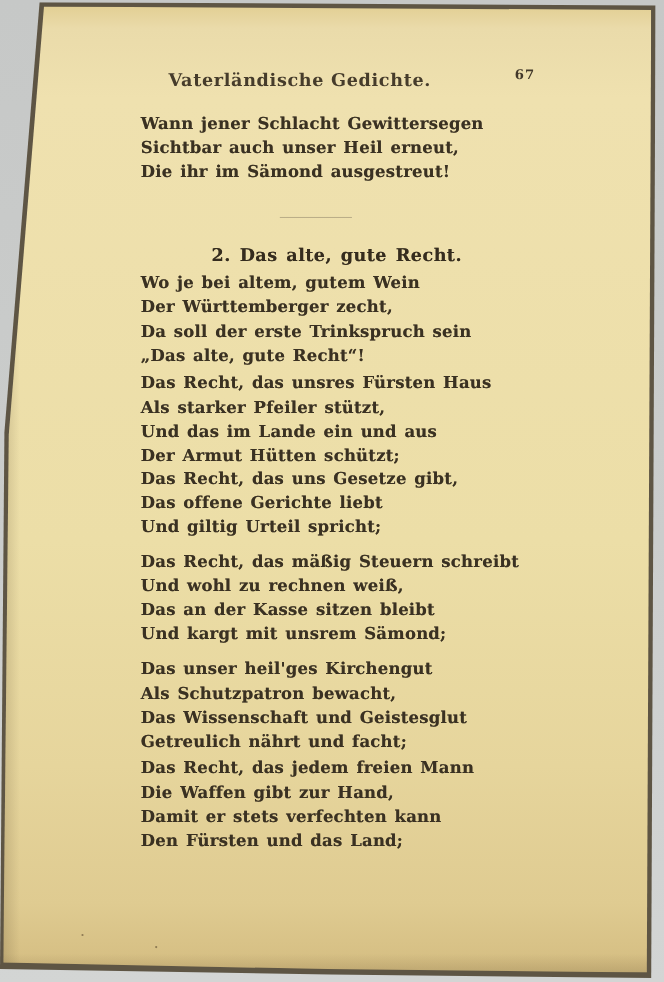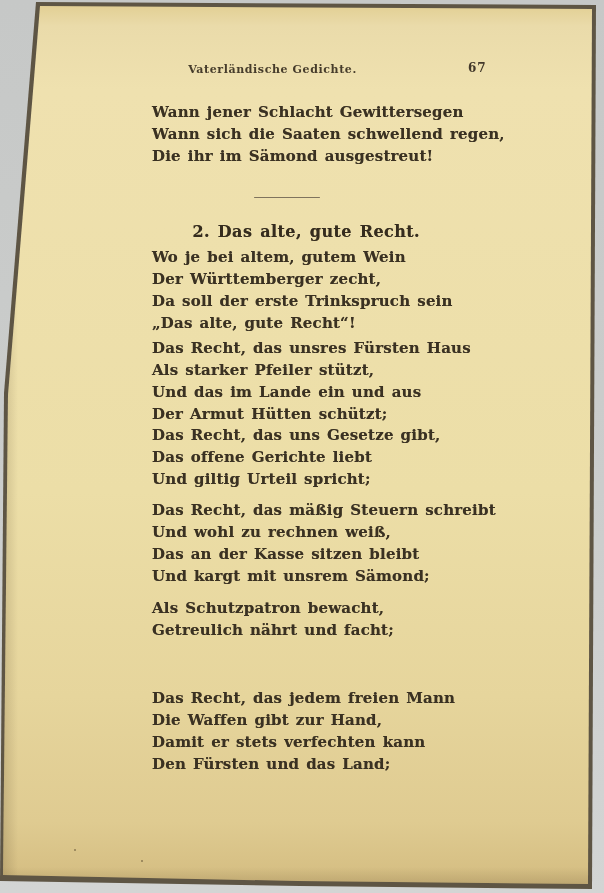--- a/index.html
+++ b/index.html
@@ -40,39 +40,38 @@
     left: 0; top: 0;
     width: 604px; height: 893px;
     color: #3a3122;
   }
   .running-header {
     position: absolute;
     top: 63px;
     left: 130px;
     width: 285px;
     text-align: center;
-    font-size: 11px;
+    font-size: 16px;
     font-weight: bold;
     letter-spacing: 0.6px;
     color: #463c2b;
   }
   .page-number {
     position: absolute;
     top: 61px;
     left: 468px;
     font-size: 12px;
     font-weight: bold;
     letter-spacing: 1px;
     color: #42382a;
   }
   .stanza {
     position: absolute;
     left: 128px;
     width: 340px;
-    margin-left: 24px;
   }
   .line {
     height: 22px;
     line-height: 22px;
     font-size: 15px;
     font-weight: bold;
     letter-spacing: 0.2px;
     word-spacing: 1.5px;
     white-space: nowrap;
     text-shadow: 0 0 0.5px rgba(58,49,34,0.55);
@@ -117,21 +116,21 @@
   <div class="paper-edge"></div>
   <div class="paper"></div>
 
   <div class="content">
 
     <div class="running-header">Vaterländische Gedichte.</div>
     <div class="page-number">67</div>
 
     <div class="stanza" style="top:101px">
       <div class="line">Wann jener Schlacht Gewittersegen</div>
-      <div class="line">Wann sich die Saaten schwellend regen,</div>
+      <div class="line">Sichtbar auch unser Heil erneut,</div>
       <div class="line">Die ihr im Sämond ausgestreut!</div>
     </div>
 
     <div class="divider"></div>
 
     <div class="poem-heading">2. Das alte, gute Recht.</div>
 
     <div class="stanza" style="top:246px">
       <div class="line">Wo je bei altem, gutem Wein</div>
       <div class="line">Der Württemberger zecht,</div>
@@ -153,21 +152,23 @@
     </div>
 
     <div class="stanza" style="top:499px">
       <div class="line">Das Recht, das mäßig Steuern schreibt</div>
       <div class="line">Und wohl zu rechnen weiß,</div>
       <div class="line">Das an der Kasse sitzen bleibt</div>
       <div class="line">Und kargt mit unsrem Sämond;</div>
     </div>
 
     <div class="stanza" style="top:597px">
+      <div class="line">Das unser heil'ges Kirchengut</div>
       <div class="line">Als Schutzpatron bewacht,</div>
+      <div class="line">Das Wissenschaft und Geistesglut</div>
       <div class="line">Getreulich nährt und facht;</div>
     </div>
 
     <div class="stanza" style="top:687px">
       <div class="line">Das Recht, das jedem freien Mann</div>
       <div class="line">Die Waffen gibt zur Hand,</div>
       <div class="line">Damit er stets verfechten kann</div>
       <div class="line">Den Fürsten und das Land;</div>
     </div>
 

